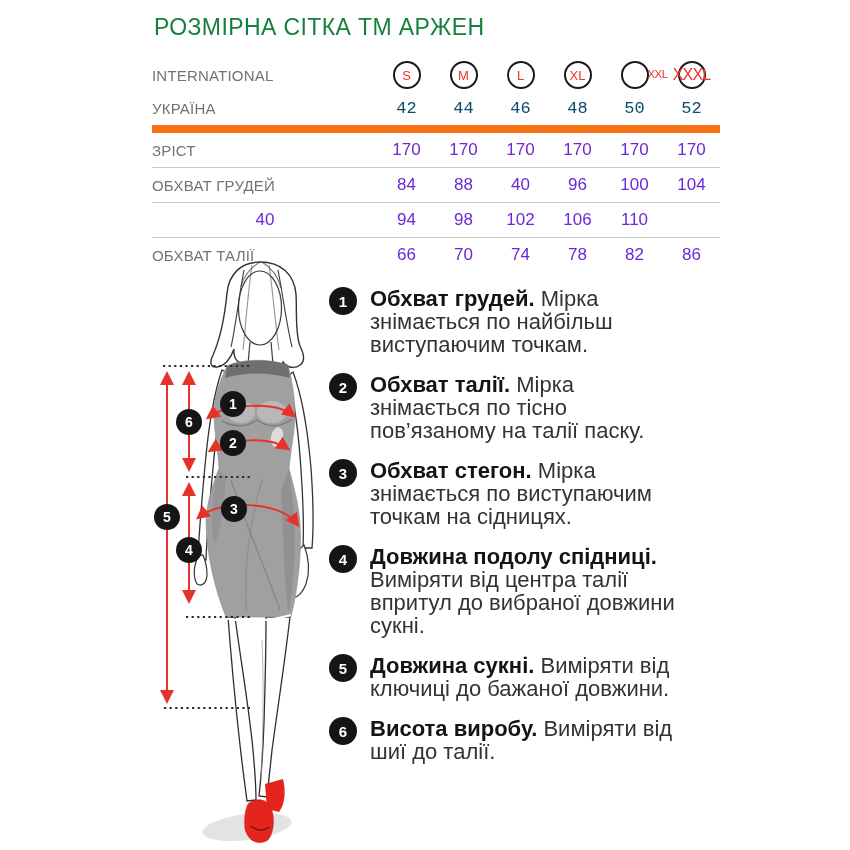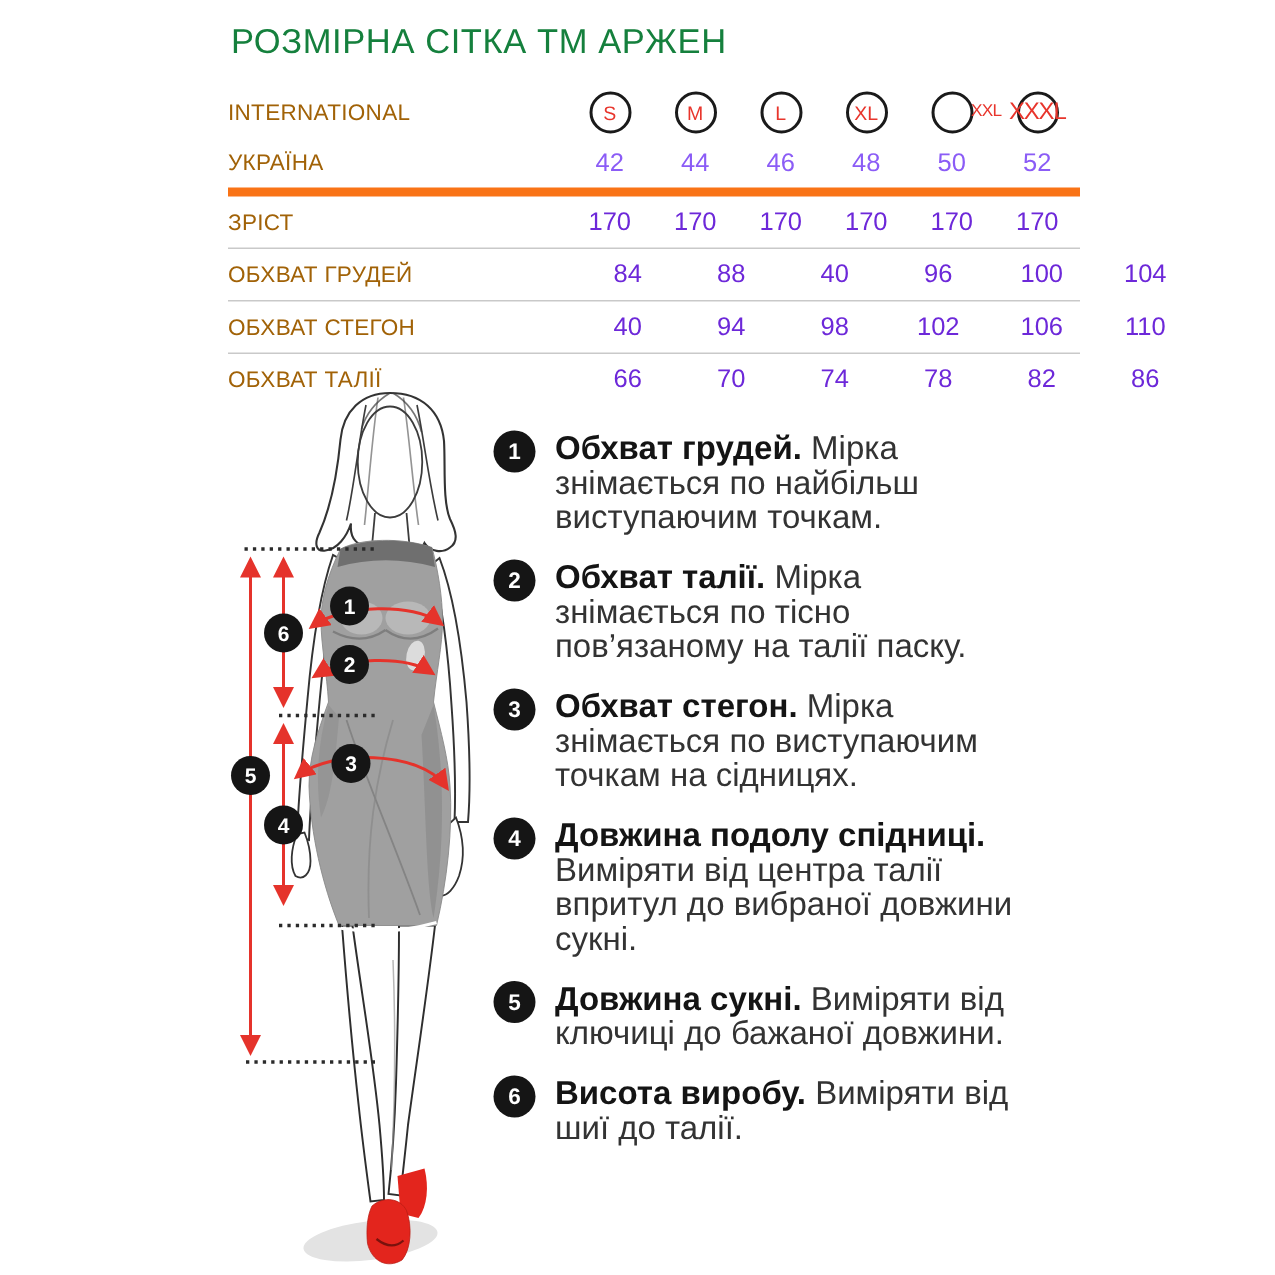--- a/index.html
+++ b/index.html
@@ -7,26 +7,26 @@
        -webkit-font-smoothing:antialiased;}
   .abs{position:absolute;}
 
   
   #title{left:154px;top:14px;font-size:23px;font-weight:400;color:#15803d;letter-spacing:.4px;}
 
   
   #size-table{left:152px;top:58px;width:568px;}
   .trow{display:grid;grid-template-columns:226px repeat(6,57px);align-items:center;}
   .trow.r-intl{height:34px;}
-  .trow.r-ukr{height:33px;border-bottom:6px solid #f97316;}
+  .trow.r-ukr{height:33px;border-bottom:8px solid #f97316;}
   .trow.r-data{height:34px;}
-  .trow.r-data + .trow.r-data{border-top:1px solid #c9c9c9;gap:12px;}
-  .tlabel{font-size:15px;color:#a16207;letter-spacing:.2px;}
+  .trow.r-data + .trow.r-data{border-top:1px solid #c9c9c9;}
+  .tlabel{font-size:15px;color:#737373;letter-spacing:.2px;}
   .tcell{text-align:center;}
-  .ukr-val{font-size:17px;color:#8b5cf6;}
+  .ukr-val{font-size:17px;color:#0c4a6e;font-family:Liberation Mono, monospace;}
   .gray-val{font-size:17px;color:#6d28d9;}
   .circle{display:inline-flex;align-items:center;justify-content:center;width:24px;height:24px;
           border:2px solid #1a1a1a;border-radius:50%;background:#fff;}
   .circle-txt{color:#e8352c;font-size:13px;font-weight:400;line-height:1;}
   .tcell:nth-child(6) .circle-txt{font-size:11.5px;letter-spacing:-.5px;margin-left:46px;}
   .tcell:nth-child(7) .circle-txt{font-size:16px;letter-spacing:-.8px;}
 
   
   #instructions{left:329px;top:287px;width:352px;display:flex;flex-direction:column;gap:17px;}
   .item{display:grid;grid-template-columns:28px 1fr;column-gap:13px;align-items:start;}
@@ -91,21 +91,20 @@
     <div class="tlabel">ОБХВАТ ГРУДЕЙ</div>
     <div class="tcell gray-val">84</div>
     <div class="tcell gray-val">88</div>
     <div class="tcell gray-val">40</div>
     <div class="tcell gray-val">96</div>
     <div class="tcell gray-val">100</div>
     <div class="tcell gray-val">104</div>
   </div>
 
   <div class="trow r-data">
-    <div class="tlabel">ОБХВАТ СТЕГОН</div>
     <div class="tcell gray-val">40</div>
     <div class="tcell gray-val">94</div>
     <div class="tcell gray-val">98</div>
     <div class="tcell gray-val">102</div>
     <div class="tcell gray-val">106</div>
     <div class="tcell gray-val">110</div>
   </div>
 
   <div class="trow r-data">
     <div class="tlabel">ОБХВАТ ТАЛІЇ</div>

